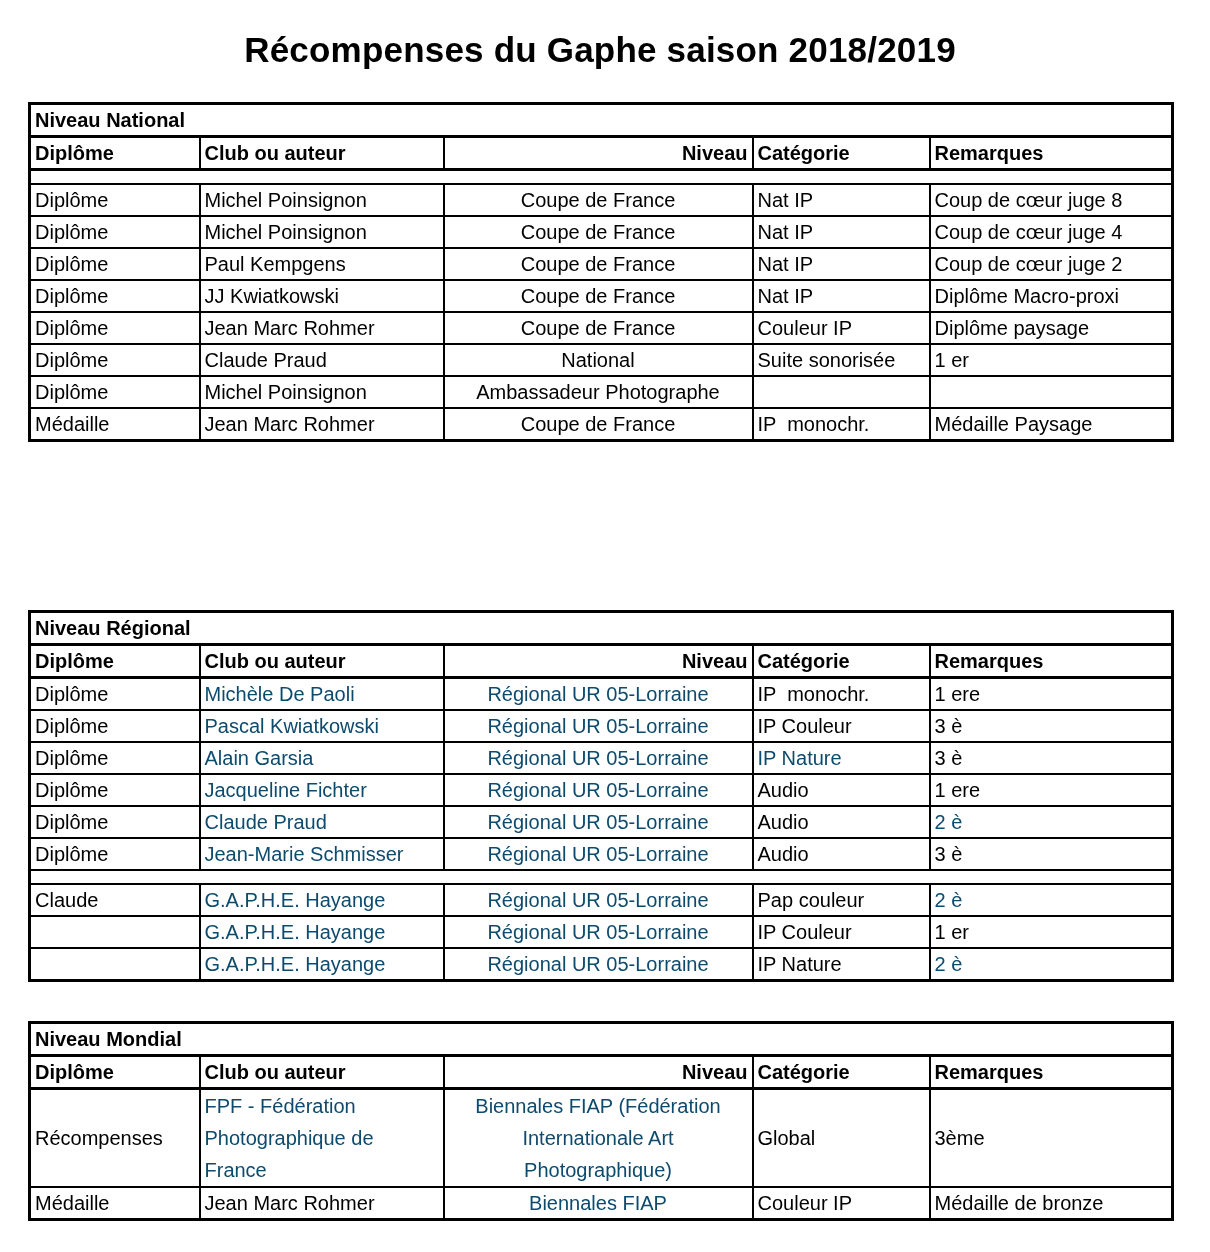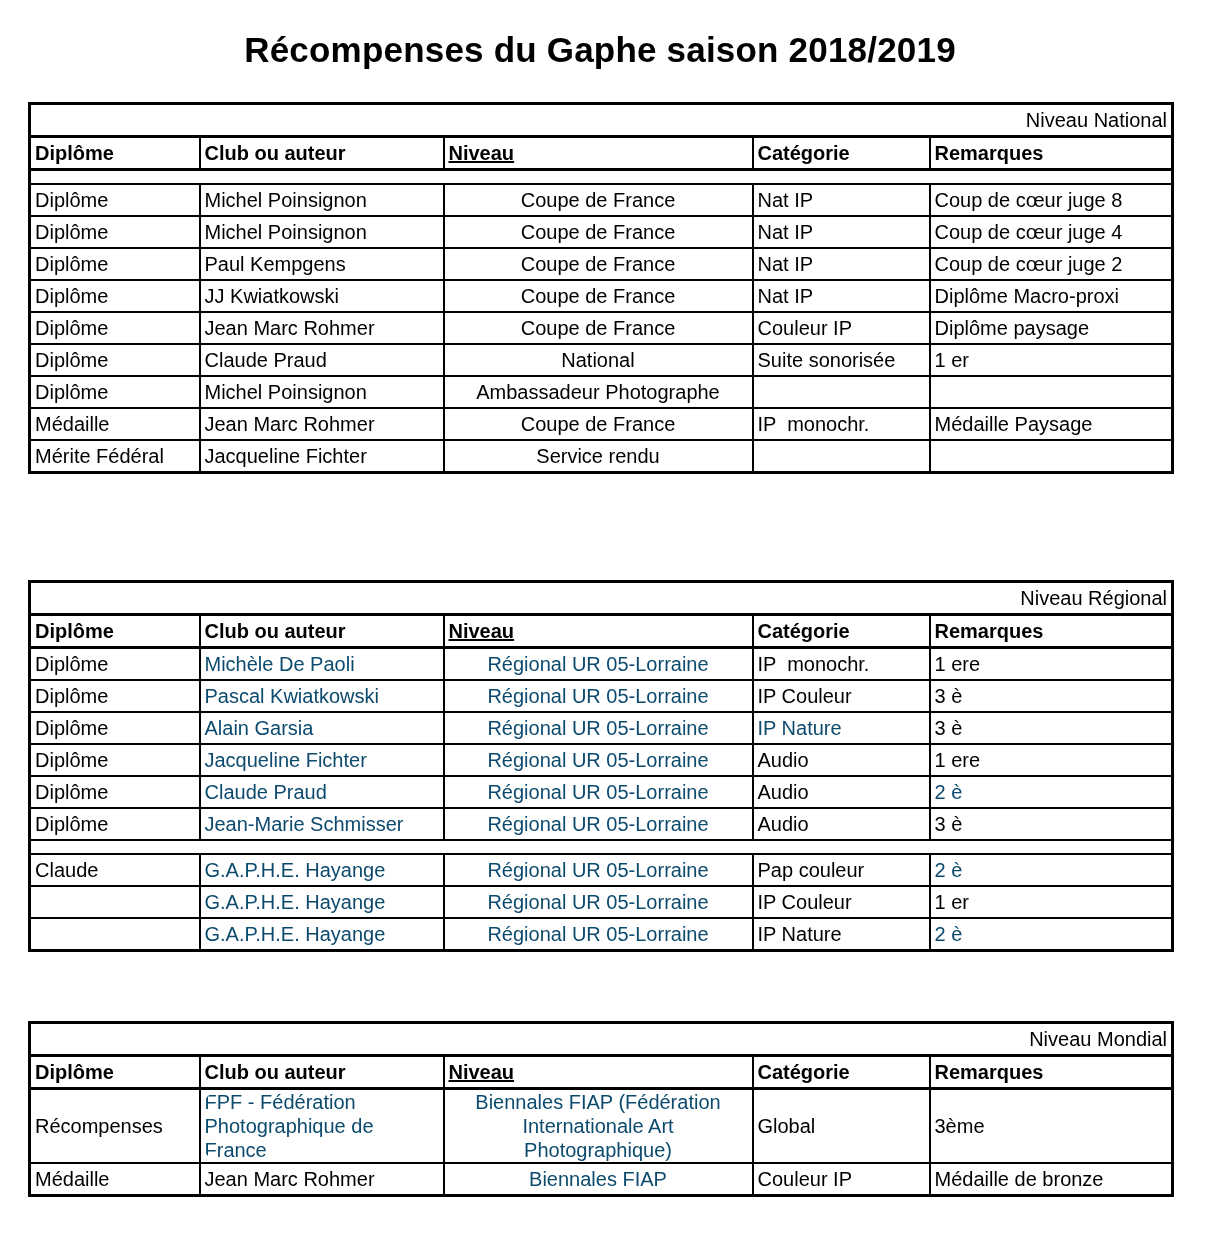--- a/index.html
+++ b/index.html
@@ -1,31 +1,31 @@
 <!DOCTYPE html>
 <html><head>
 <meta charset="utf-8">
 <style>
   html, body { margin: 0; padding: 0; background: #ffffff; }
   body { width: 1210px; height: 1252px; position: relative; font-family: "Liberation Sans", sans-serif; color: #000; }
   .title { position: absolute; left: 0; top: 30px; width: 1200px; text-align: center; font-weight: bold; font-size: 35px; letter-spacing: 0.2px; }
   table.awards { position: absolute; left: 28px; width: 1143px; border-collapse: collapse; table-layout: fixed; font-size: 20px; border: 3px solid #000; }
   table.awards td, table.awards th { border: 2px solid #000; padding: 0 4px; height: 30px; line-height: 30px; white-space: nowrap; overflow: hidden; font-weight: normal; text-align: left; }
-  table.awards th.section { text-align: right; font-weight: normal; border-bottom: 3px solid #000; }
+  table.awards th.section { text-align: left; font-weight: bold; border-bottom: 3px solid #000; }
   table.awards tr.hdr th { font-weight: bold; border-bottom: 3px solid #000; }
-  table.awards tr.hdr th.c3 { text-align: left; text-decoration: underline; }
+  table.awards tr.hdr th.c3 { text-align: right; }
   table.awards td.c3 { text-align: center; }
   table.awards tr.spacer td { height: 12px; line-height: 12px; padding: 0; border-left: none; border-right: none; }
   table.awards tr.spacer td:first-child { border-left: 2px solid #000; }
   table.awards tr.spacer td:last-child { border-right: 2px solid #000; }
   .gray { color: #0c4a6e; }
-  table.awards td.wrap { white-space: normal; line-height: 24px; border-radius: 21px; }
+  table.awards td.wrap { white-space: normal; line-height: 32px; border-radius: 21px; }
   col.w1 { width: 170px; } col.w2 { width: 244px; } col.w3 { width: 309px; } col.w4 { width: 177px; } col.w5 { width: 243px; }
   #t-national { top: 102px; }
-  #t-regional { top: 580px; }
+  #t-regional { top: 610px; }
   #t-mondial { top: 1021px; }
 </style>
 </head>
 <body>
 
 <div class="title">Récompenses du Gaphe  saison 2018/2019</div>
 
 <table class="awards" id="t-national">
   <colgroup>
       <col class="w1">
@@ -101,27 +101,20 @@
     <td></td>
     <td></td>
   </tr>
   <tr>
     <td>Médaille</td>
     <td>Jean Marc Rohmer</td>
     <td class="c3">Coupe de France</td>
     <td style="white-space:pre">IP  monochr.</td>
     <td>Médaille Paysage</td>
   </tr>
-  <tr>
-    <td>Mérite Fédéral</td>
-    <td>Jacqueline Fichter</td>
-    <td class="c3">Service rendu</td>
-    <td></td>
-    <td></td>
-  </tr>
 </tbody>
   </table>
 
 <table class="awards" id="t-regional">
   <colgroup>
       <col class="w1">
       <col class="w2">
       <col class="w3">
       <col class="w4">
       <col class="w5">

